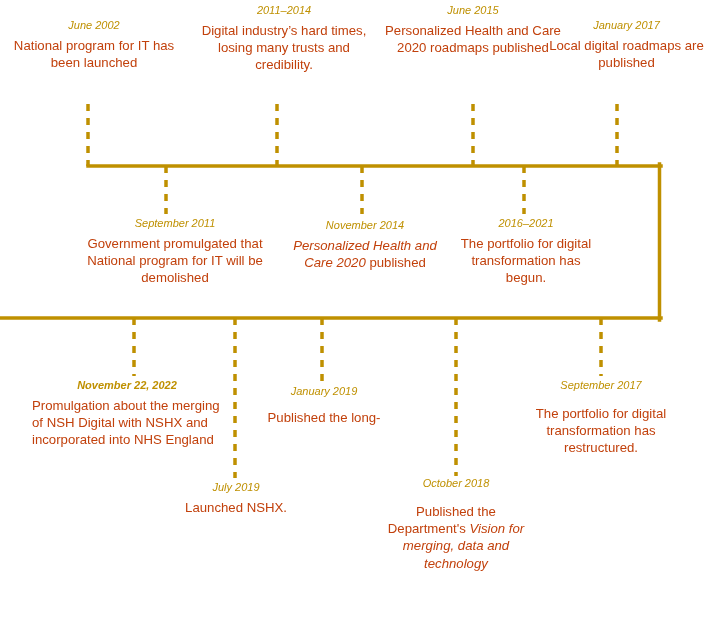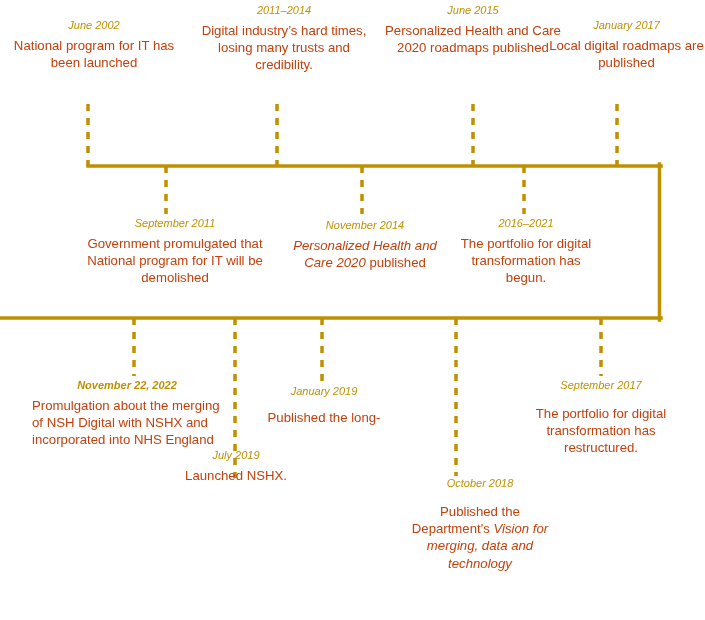--- a/index.html
+++ b/index.html
@@ -130,31 +130,31 @@
   <div class="event" style="left:452px; top:216px; width:148px;">
     <div class="date">2016–2021</div>
     <div class="desc">The portfolio for digital transformation has begun.</div>
   </div>
 
   <div class="event" style="left:32px; top:378px; width:190px; text-align:left;">
     <div class="date date-left" style="text-align:center;">November 22, 2022</div>
     <div class="desc clip-3" style="text-align:left;">Promulgation about the merging of NSH Digital with NSHX and incorporated into NHS England</div>
   </div>
 
-  <div class="event" style="left:166px; top:448px; width:140px;">
+  <div class="event" style="left:166px; top:480px; width:140px;">
     <div class="date">July 2019</div>
     <div class="desc">Launched NSHX.</div>
   </div>
 
   <div class="event" style="left:262px; top:384px; width:124px;">
     <div class="date">January 2019</div>
     <div class="desc clip-1" style="margin-top:10px;">Published the long-term plan for NSH</div>
   </div>
 
-  <div class="event" style="left:383px; top:476px; width:146px;margin-left:24px;">
+  <div class="event" style="left:383px; top:476px; width:146px;">
     <div class="date" style="margin-bottom:12px;">October 2018</div>
     <div class="desc"><span>Published the Department's </span><em>Vision for merging, data and technology</em></div>
   </div>
 
   <div class="event" style="left:521px; top:378px; width:160px;">
     <div class="date" style="margin-bottom:12px;">September 2017</div>
     <div class="desc">The portfolio for digital transformation has restructured.</div>
   </div>
 
 </div>

